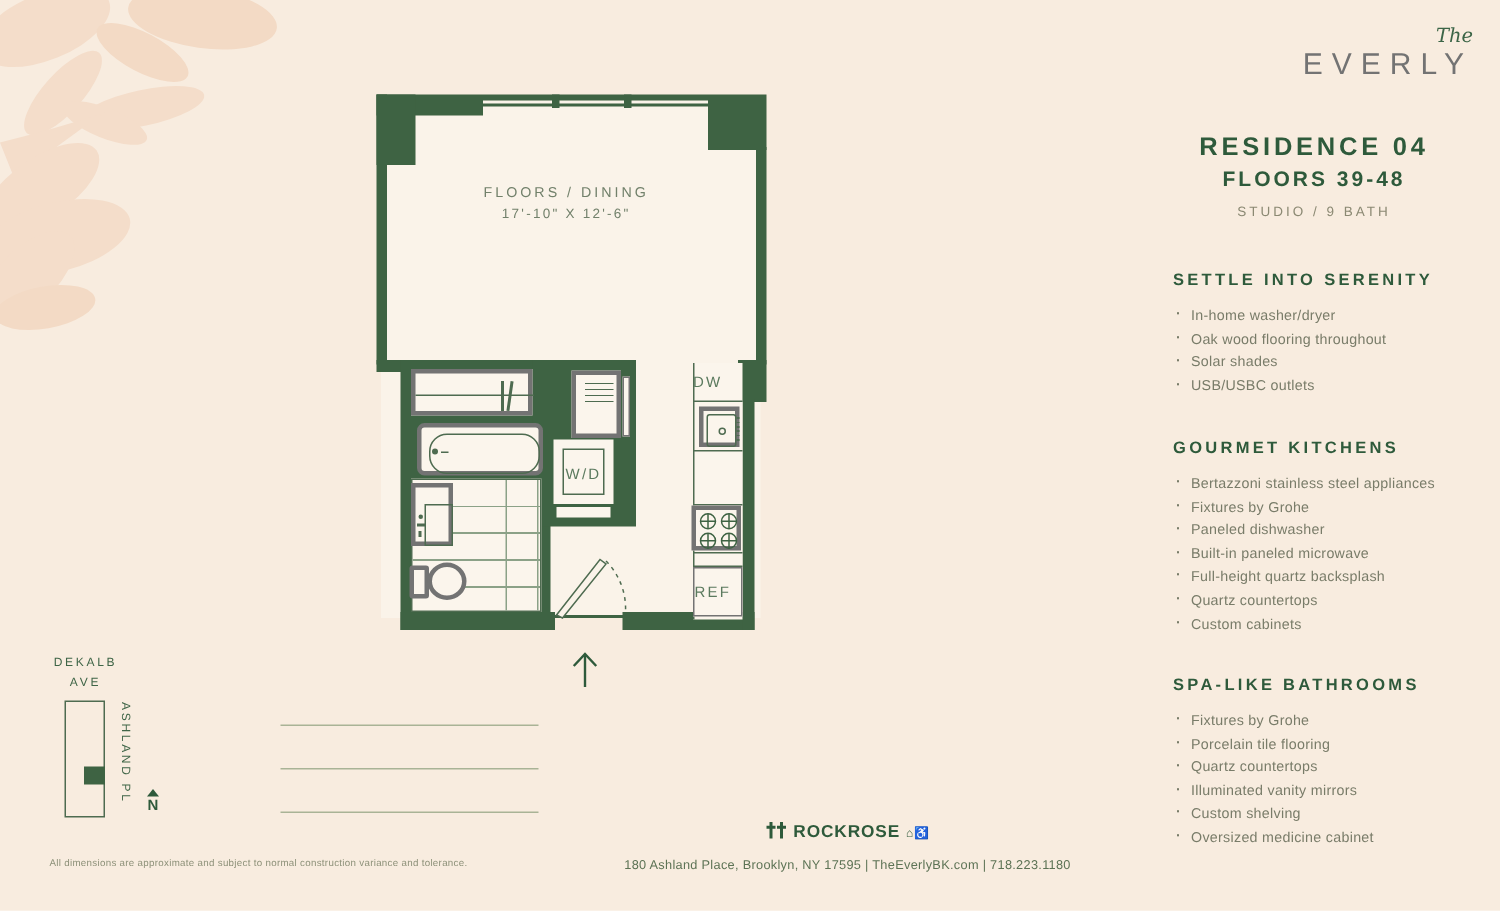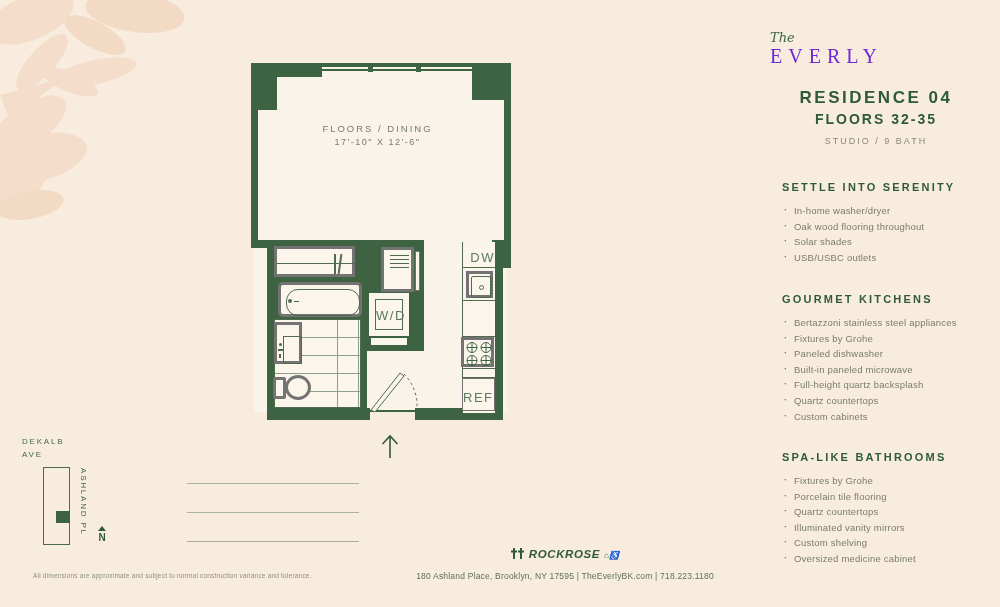--- a/index.html
+++ b/index.html
@@ -9,37 +9,37 @@
     font-family:"Liberation Sans",sans-serif;
     color:#2e5a3b;
   }
   .abs{position:absolute;}
   
   .floor{background:#faf3e9;}
   .wall{background:#3e6343;}
   .fix{background:#fbf5ec;border:3px solid #737373;box-sizing:border-box;}
   .thinline{background:#4e6b50;}
   .plan-label{color:#72816b;letter-spacing:2px;text-align:center;}
-  .appl-label{color:#5b7a5e;letter-spacing:1.5px;font-size:13px;text-align:right;}
+  .appl-label{color:#5b7a5e;letter-spacing:1.5px;font-size:10px;text-align:left;}
   
   .brand-script{font-family:"DejaVu Serif",serif;font-style:italic;font-size:13px;color:#3c6547;}
-  .brand-name{font-family:Liberation Serif, serif;font-size:20px;letter-spacing:6px;color:#6d28d9;}
+  .brand-name{font-family:Liberation Sans, sans-serif;font-size:20px;letter-spacing:6px;color:#737373;}
   .res-title{font-weight:bold;font-size:17px;letter-spacing:2.5px;color:#2e5a3b;}
   .res-floors{font-weight:bold;font-size:14px;letter-spacing:2px;color:#2e5a3b;margin-top:3px;}
   .res-type{font-size:9px;letter-spacing:2px;color:#8b8973;margin-top:9px;}
   .section{width:220px;}
   .section h3{margin:0;font-size:11px;font-weight:bold;letter-spacing:2.2px;color:#2e5a3b;}
   .section ul{list-style:none;margin:13px 0 0 0;padding:0;}
   .section li{
     position:relative;padding-left:12px;margin-bottom:6px;
     font-size:9.5px;line-height:9.6px;letter-spacing:0.2px;color:#797c69;
   }
   .section li::before{content:"·";position:absolute;left:2px;top:-1px;color:#797c69;font-weight:bold;}
   
-  .map-label{font-size:8px;letter-spacing:1.8px;color:#3f6547;text-align:left;}
+  .map-label{font-size:8px;letter-spacing:1.8px;color:#3f6547;text-align:center;}
   .map-side{writing-mode:vertical-rl;font-size:8px;letter-spacing:1.8px;color:#3f6547;}
   .note-line{background:#a9b396;height:1px;}
   .disclaimer{font-size:6.5px;color:#8d9179;letter-spacing:0.2px;}
   .address{font-size:8.5px;color:#5d7355;letter-spacing:0.2px;text-align:center;}
   .rockrose{font-size:11.5px;font-weight:bold;letter-spacing:0.6px;color:#2e5a3b;text-align:center;}
   .rockrose .sub-icons{font-size:8px;font-weight:normal;color:#2e5a3b;}
   svg{display:block;}
 </style>
 </head>
 <body>
@@ -177,28 +177,28 @@
   <div class="abs map-side" style="left:79px;top:468px;height:78px;">ASHLAND PL</div>
   <div class="abs" style="left:94px;top:526px;width:16px;text-align:center;">
     <div style="width:0;height:0;border-left:4px solid transparent;border-right:4px solid transparent;border-bottom:5px solid #2e5a3b;margin:0 auto;"></div>
     <div style="font-weight:bold;font-size:10px;color:#2e5a3b;margin-top:1px;">N</div>
   </div>
 
   <div class="abs note-line" style="left:187px;top:483px;width:172px;"></div>
   <div class="abs note-line" style="left:187px;top:512px;width:172px;"></div>
   <div class="abs note-line" style="left:187px;top:541px;width:172px;"></div>
 
-  <div class="abs" style="left:770px;top:30px;width:212px;text-align:left;">
+  <div class="abs" style="left:770px;top:17px;width:212px;text-align:right;">
     <div class="brand-script">The</div>
     <div class="brand-name">EVERLY</div>
   </div>
 
   <div class="abs" style="left:770px;top:88px;width:212px;text-align:center;">
     <div class="res-title">RESIDENCE 04</div>
-    <div class="res-floors">FLOORS 32-35</div>
+    <div class="res-floors">FLOORS 39-48</div>
     <div class="res-type">STUDIO / 9 BATH</div>
   </div>
 
   <div class="abs section" style="left:782px;top:181px;">
     <h3>SETTLE INTO SERENITY</h3>
     <ul>
       <li>In-home washer/dryer</li>
       <li>Oak wood flooring throughout</li>
       <li>Solar shades</li>
       <li>USB/USBC outlets</li>
@@ -225,21 +225,21 @@
       <li>Porcelain tile flooring</li>
       <li>Quartz countertops</li>
       <li>Illuminated vanity mirrors</li>
       <li>Custom shelving</li>
       <li>Oversized medicine cabinet</li>
     </ul>
   </div>
 
   <div class="abs disclaimer" style="left:33px;top:572px;width:300px;">All dimensions are approximate and subject to normal construction variance and tolerance.</div>
 
-  <div class="abs rockrose" style="left:380px;top:547px;width:370px;font-style:italic;">
+  <div class="abs rockrose" style="left:380px;top:547px;width:370px;">
     <svg style="display:inline-block;vertical-align:-2px;" width="15" height="13" viewBox="0 0 15 13">
       <path d="M4,1 v11 M1,4.5 h6 M11,1 v11 M8,4.5 h6" stroke="#2e5a3b" stroke-width="2" fill="none"></path>
     </svg>
     <span>ROCKROSE</span>
     <span class="sub-icons">⌂</span><span class="sub-icons">♿</span>
   </div>
 
   <div class="abs address" style="left:380px;top:571px;width:370px;">180 Ashland Place, Brooklyn, NY 17595 | TheEverlyBK.com | 718.223.1180</div>
 
 </div>

